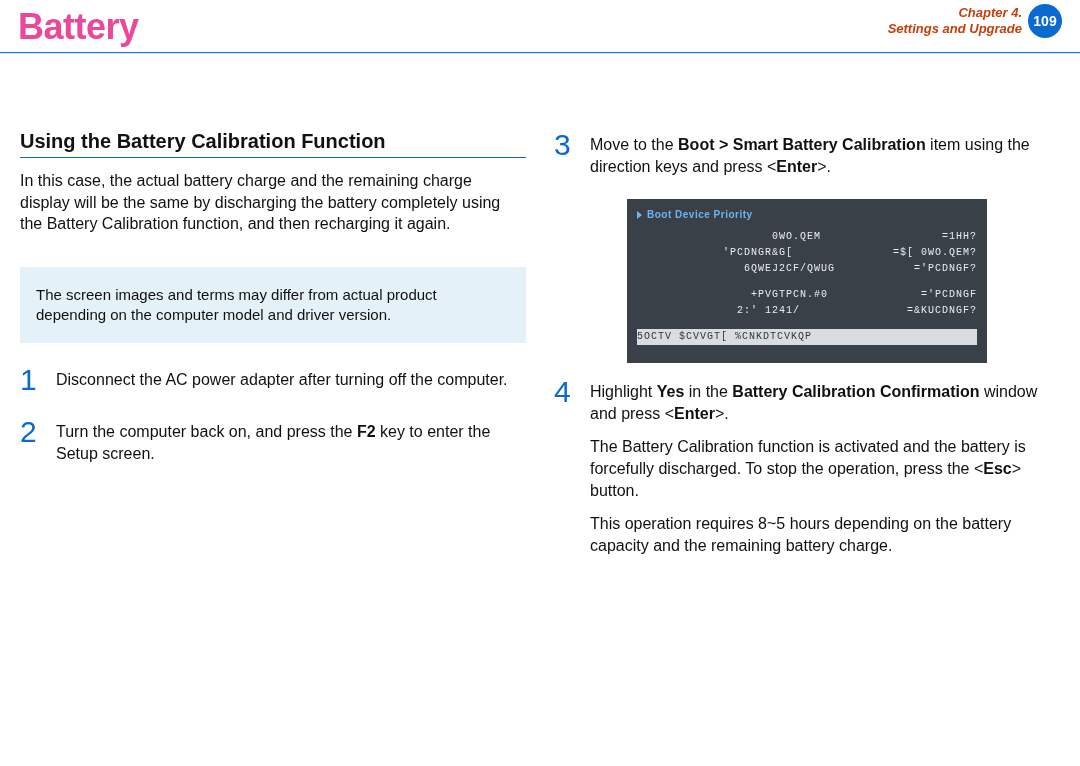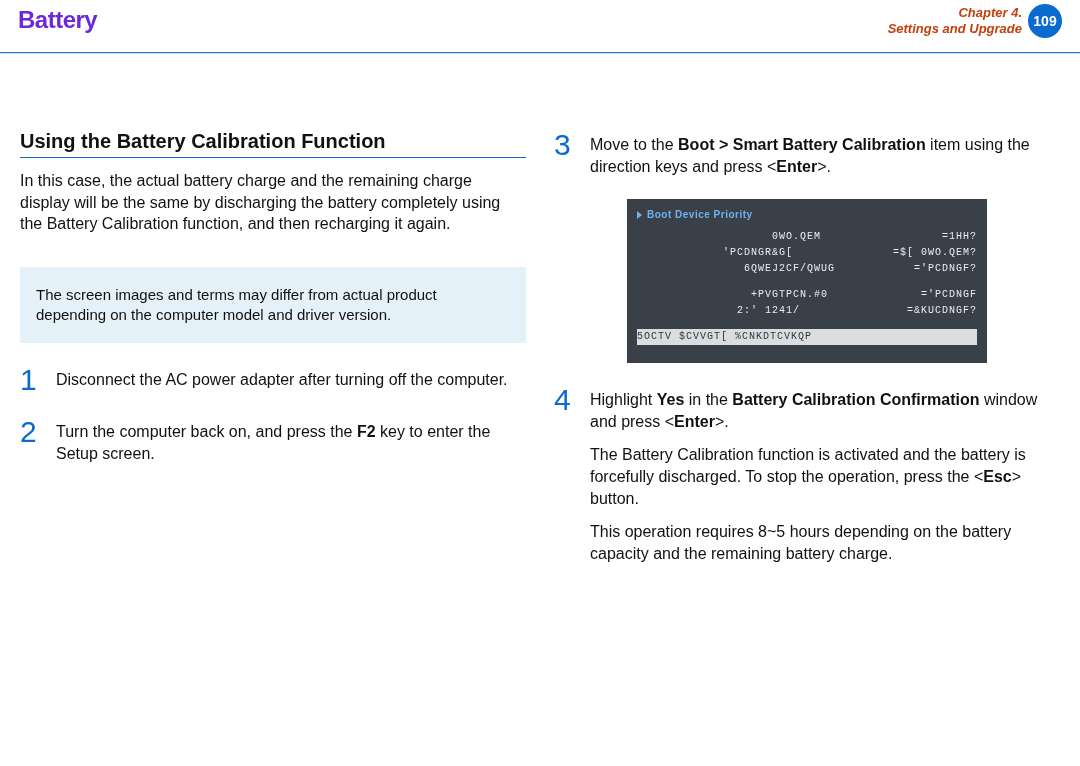--- a/index.html
+++ b/index.html
@@ -15,23 +15,23 @@
     width: 1080px; height: 766px;
     padding: 0;
   }
   .header {
     position: relative;
     height: 50px;
   }
   .title {
     position: absolute;
     left: 18px; top: 6px;
-    font-size: 24px;
-    font-weight: 700;
-    color: #6d28d9;
+    font-size: 36px;
+    font-weight: 700;
+    color: #ec4899;
     letter-spacing: -0.5px;
   }
   .hdr-right {
     position: absolute;
     right: 18px; top: 4px;
     display: flex;
     align-items: center;
     gap: 6px;
   }
   .hdr-text {
@@ -104,21 +104,21 @@
   .step-text {
     font-size: 16px;
     line-height: 1.35;
     padding-top: 4px;
   }
   .step-text p { margin: 0 0 12px 0; }
   .step-text p:last-child { margin-bottom: 0; }
   b.strong { font-weight: 700; }
 
   .bios {
-    margin: 16px auto 22px auto;
+    margin: 16px auto 14px auto;
     width: 360px;
     background: #394047;
     color: #e9edf1;
     font-family: "Courier New", monospace;
     font-size: 10px;
     padding: 8px 10px 18px 10px;
     line-height: 1.6;
     letter-spacing: 1px;
   }
   .bios-title {

